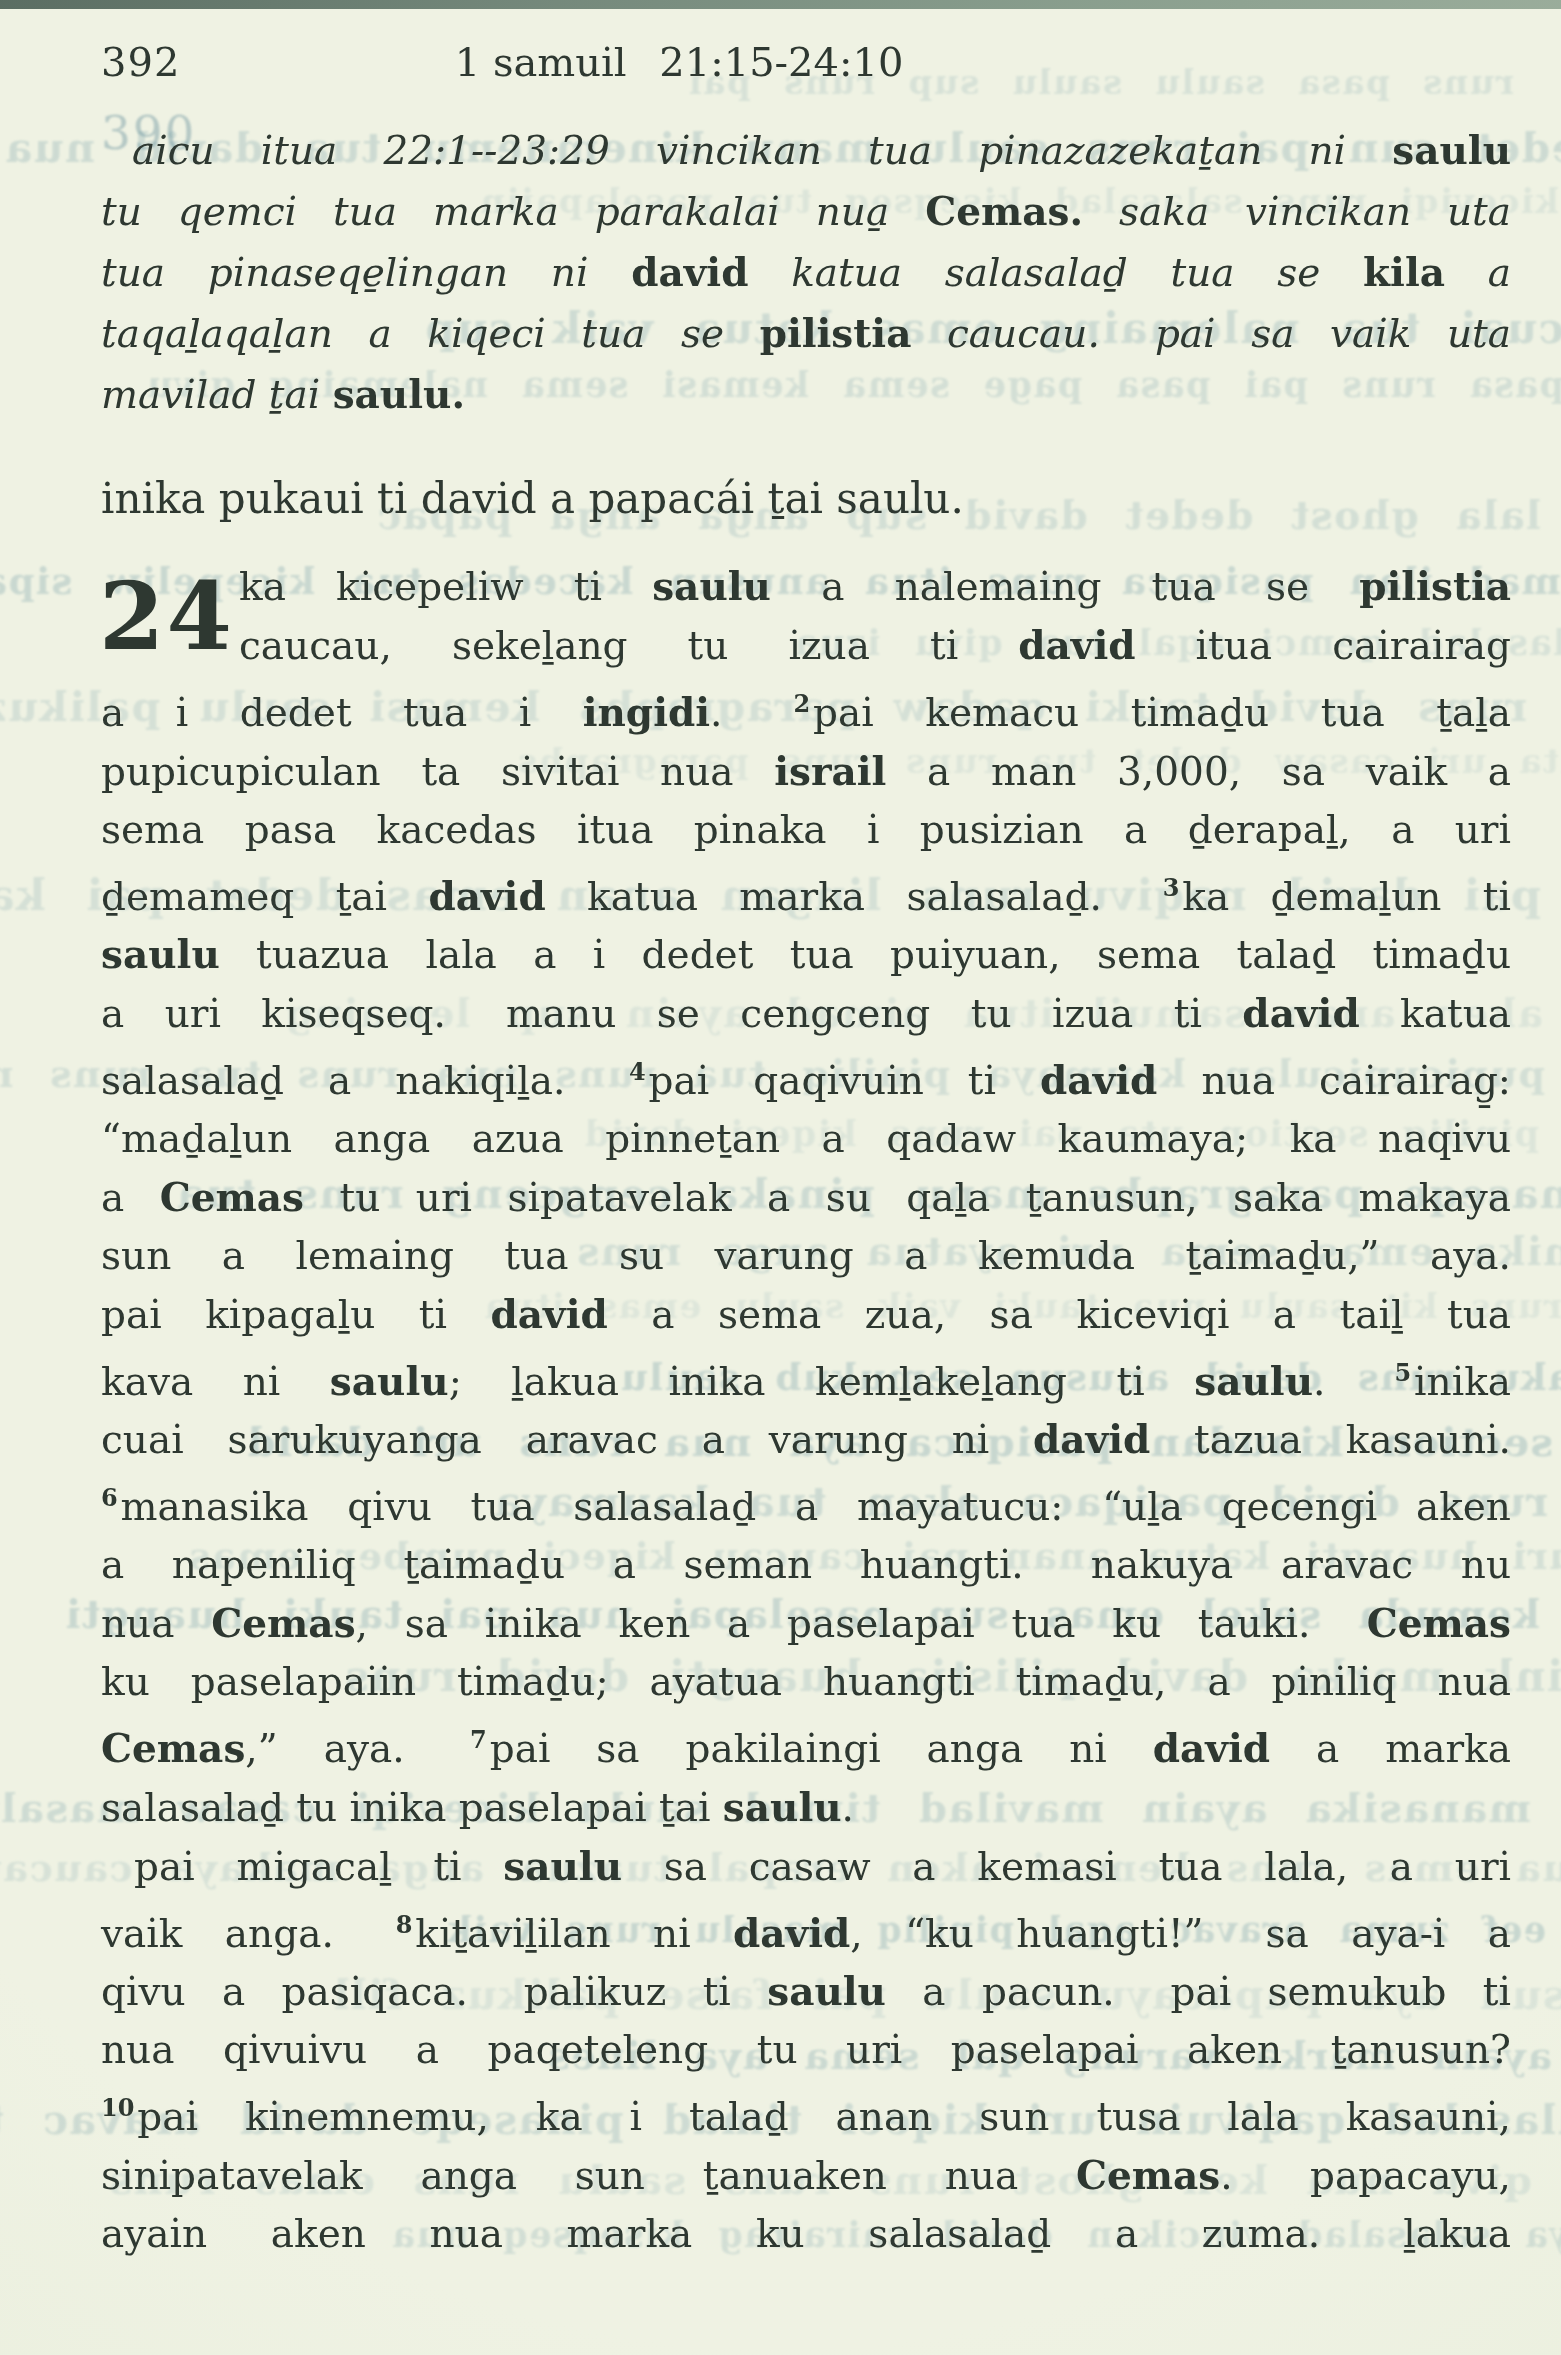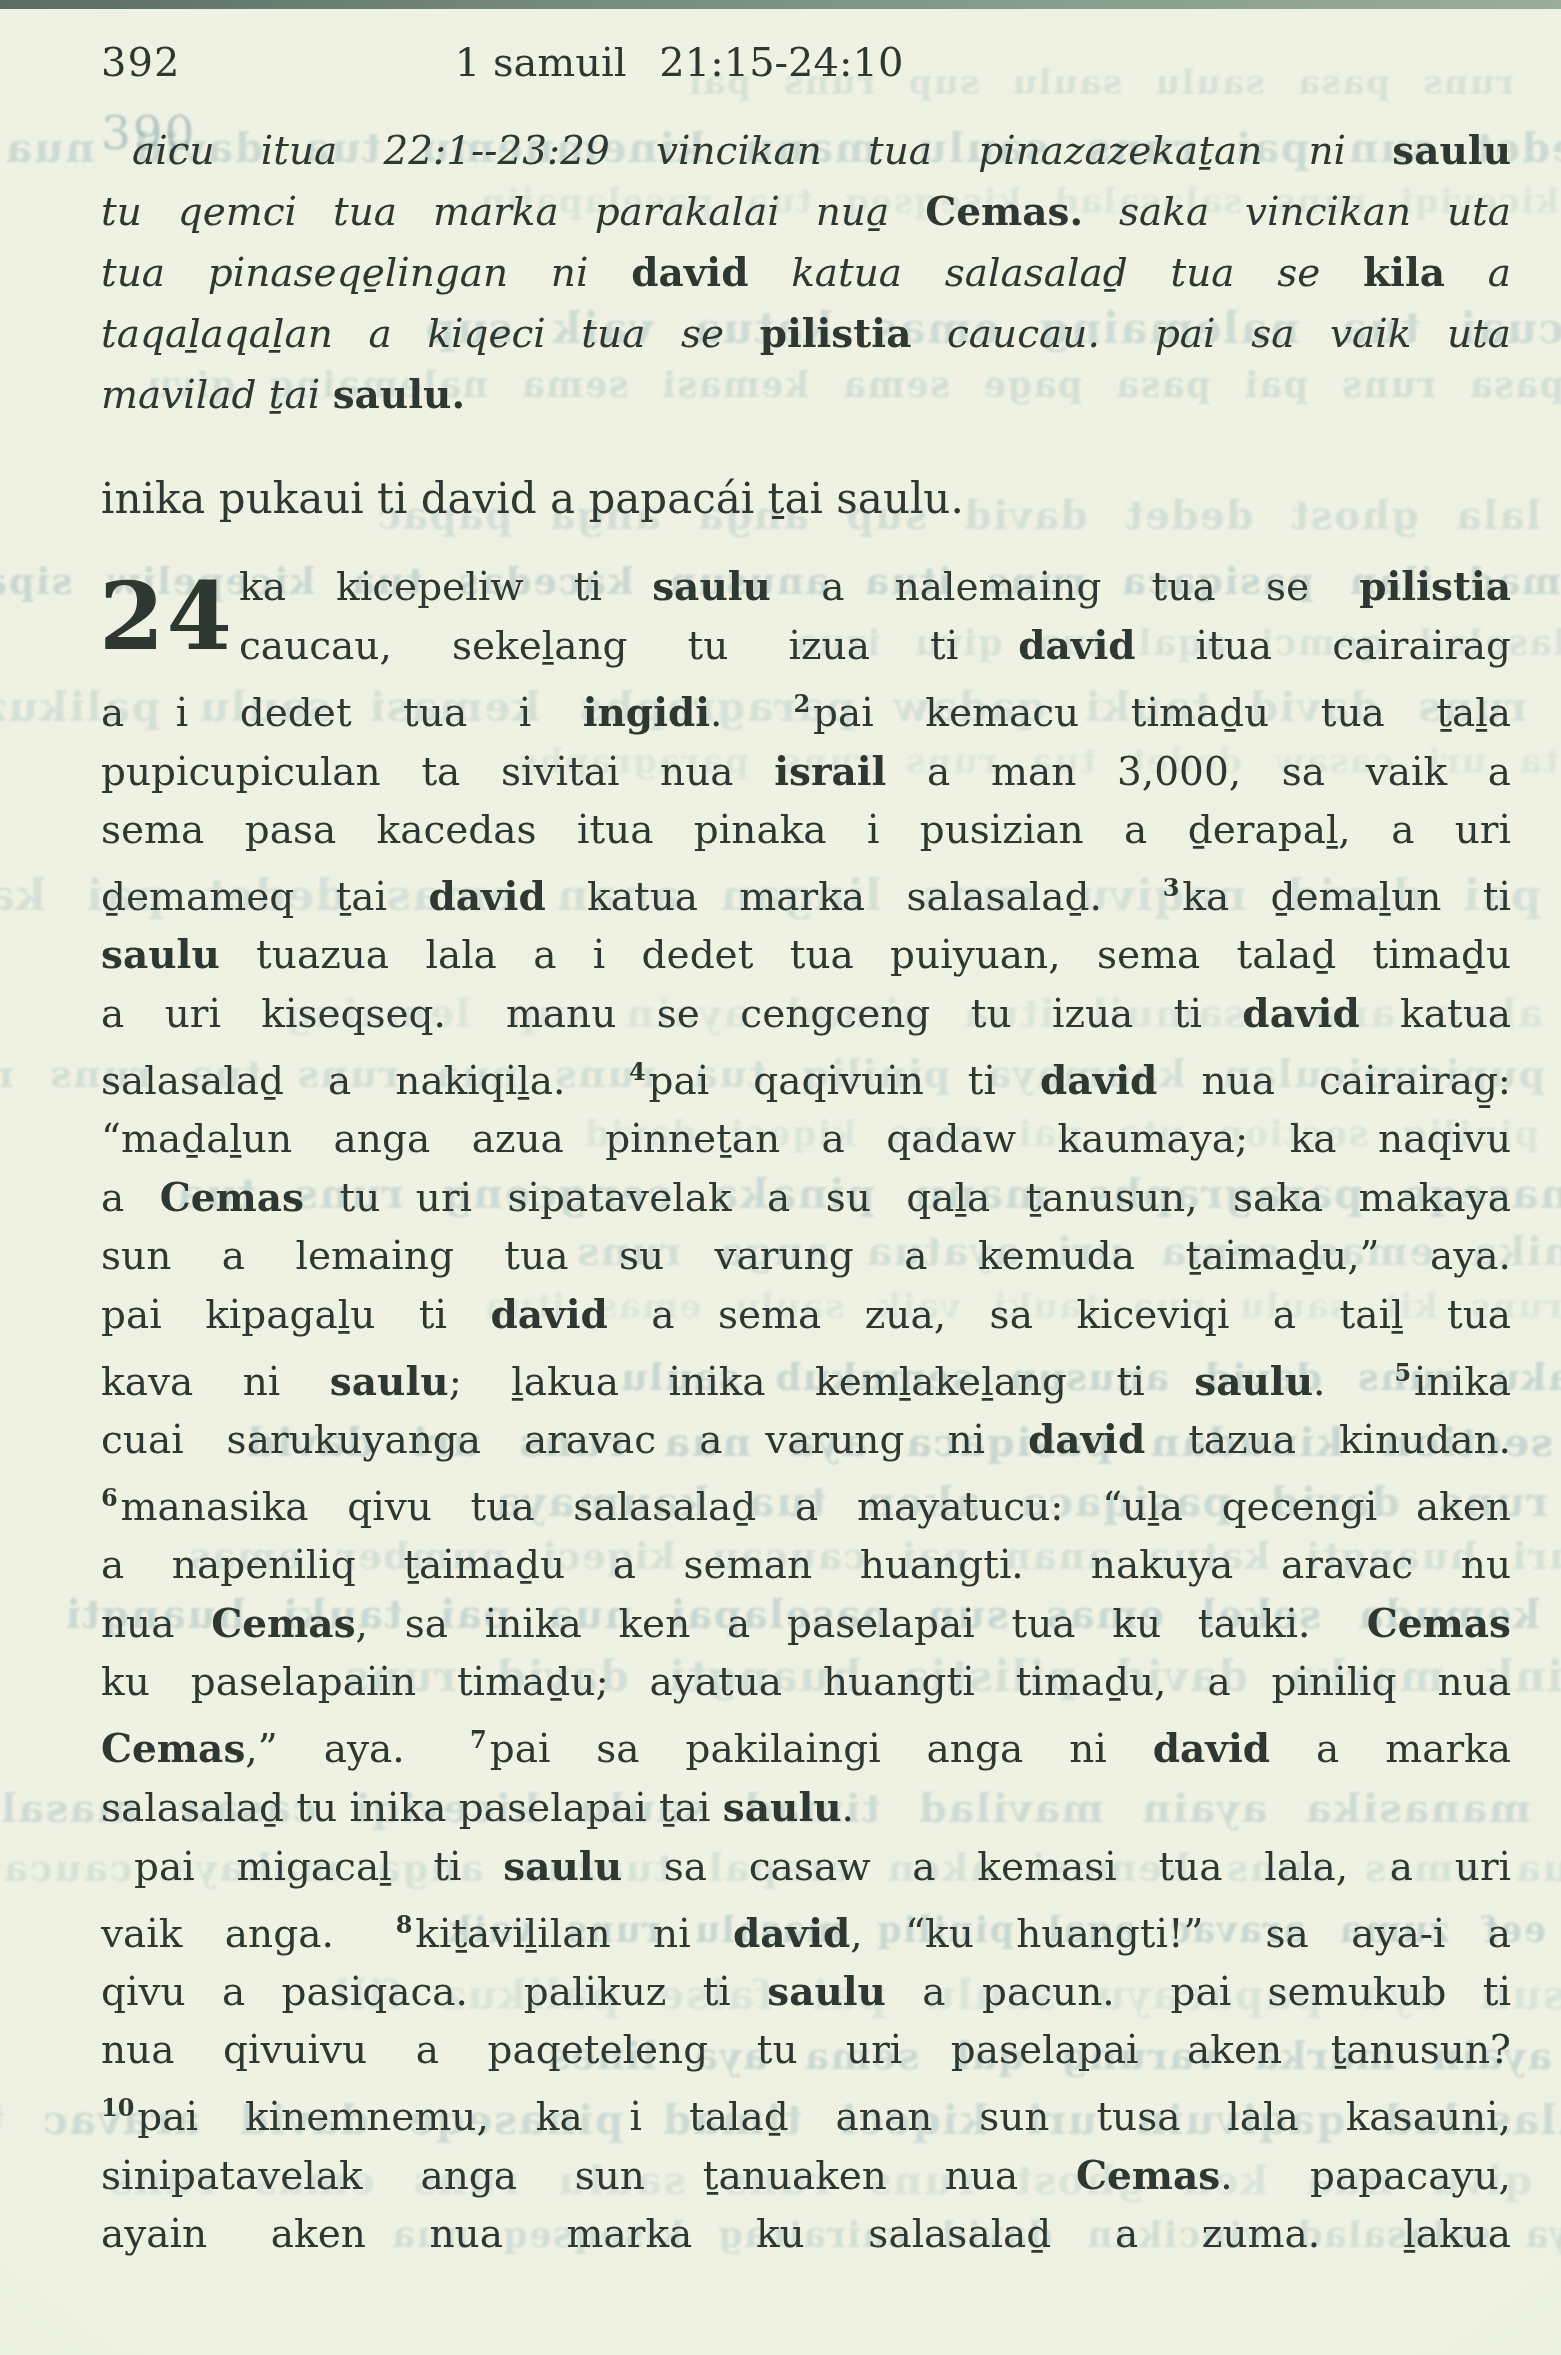--- a/index.html
+++ b/index.html
@@ -129,21 +129,21 @@
           <div class="line"><span class="run">sema pasa kacedas itua pinaka i pusizian a ḏerapaḻ, a uri</span></div>
           <div class="line"><span class="run">ḏemameq ṯai </span><span class="run b">david</span><span class="run"> katua marka salasalaḏ.  </span><span class="run sup">3</span><span class="run">ka ḏemaḻun ti</span></div>
           <div class="line"><span class="run b">saulu</span><span class="run"> tuazua lala a i dedet tua puiyuan, sema talaḏ timaḏu</span></div>
           <div class="line"><span class="run">a uri kiseqseq.  manu se cengceng tu izua ti </span><span class="run b">david</span><span class="run"> katua</span></div>
           <div class="line"><span class="run">salasalaḏ a nakiqiḻa.  </span><span class="run sup">4</span><span class="run">pai qaqivuin ti </span><span class="run b">david</span><span class="run"> nua cairairag̱:</span></div>
           <div class="line"><span class="run">“maḏaḻun anga azua pinneṯan a qadaw kaumaya; ka naqivu</span></div>
           <div class="line"><span class="run">a </span><span class="run b">Cemas</span><span class="run"> tu uri sipatavelak a su qaḻa ṯanusun, saka makaya</span></div>
           <div class="line"><span class="run">sun a lemaing tua su varung a kemuda ṯaimaḏu,” aya.</span></div>
           <div class="line"><span class="run">pai kipagaḻu ti </span><span class="run b">david</span><span class="run"> a sema zua, sa kiceviqi a taiḻ tua</span></div>
           <div class="line"><span class="run">kava ni </span><span class="run b">saulu</span><span class="run">; ḻakua inika kemḻakeḻang ti </span><span class="run b">saulu</span><span class="run">.  </span><span class="run sup">5</span><span class="run">inika</span></div>
-          <div class="line"><span class="run">cuai sarukuyanga aravac a varung ni </span><span class="run b">david</span><span class="run"> tazua kinudan.</span></div>
+          <div class="line"><span class="run">cuai sarukuyanga aravac a varung ni </span><span class="run b">david</span><span class="run"> tazua kasauni.</span></div>
           <div class="line"><span class="run sup">6</span><span class="run">manasika qivu tua salasalaḏ a mayatucu: “uḻa qecengi aken</span></div>
           <div class="line"><span class="run">a napeniliq ṯaimaḏu a seman huangti.  nakuya aravac nu</span></div>
           <div class="line"><span class="run">nua </span><span class="run b">Cemas</span><span class="run">, sa inika ken a paselapai tua ku tauki.  </span><span class="run b">Cemas</span></div>
           <div class="line"><span class="run">ku paselapaiin timaḏu; ayatua huangti timaḏu, a piniliq nua</span></div>
           <div class="line"><span class="run b">Cemas</span><span class="run">,” aya.  </span><span class="run sup">7</span><span class="run">pai sa pakilaingi anga ni </span><span class="run b">david</span><span class="run"> a marka</span></div>
           <div class="line no-fill"><span class="run">salasalaḏ tu inika paselapai ṯai </span><span class="run b">saulu</span><span class="run">.</span></div>
         </div>
       <div class="para p2">
           <div class="line"><span class="run">pai migacaḻ ti </span><span class="run b">saulu</span><span class="run"> sa casaw a kemasi tua lala, a uri</span></div>
           <div class="line"><span class="run">vaik anga.  </span><span class="run sup">8</span><span class="run">kiṯaviḻilan ni </span><span class="run b">david</span><span class="run">, “ku huangti!”  sa aya-i a</span></div>

